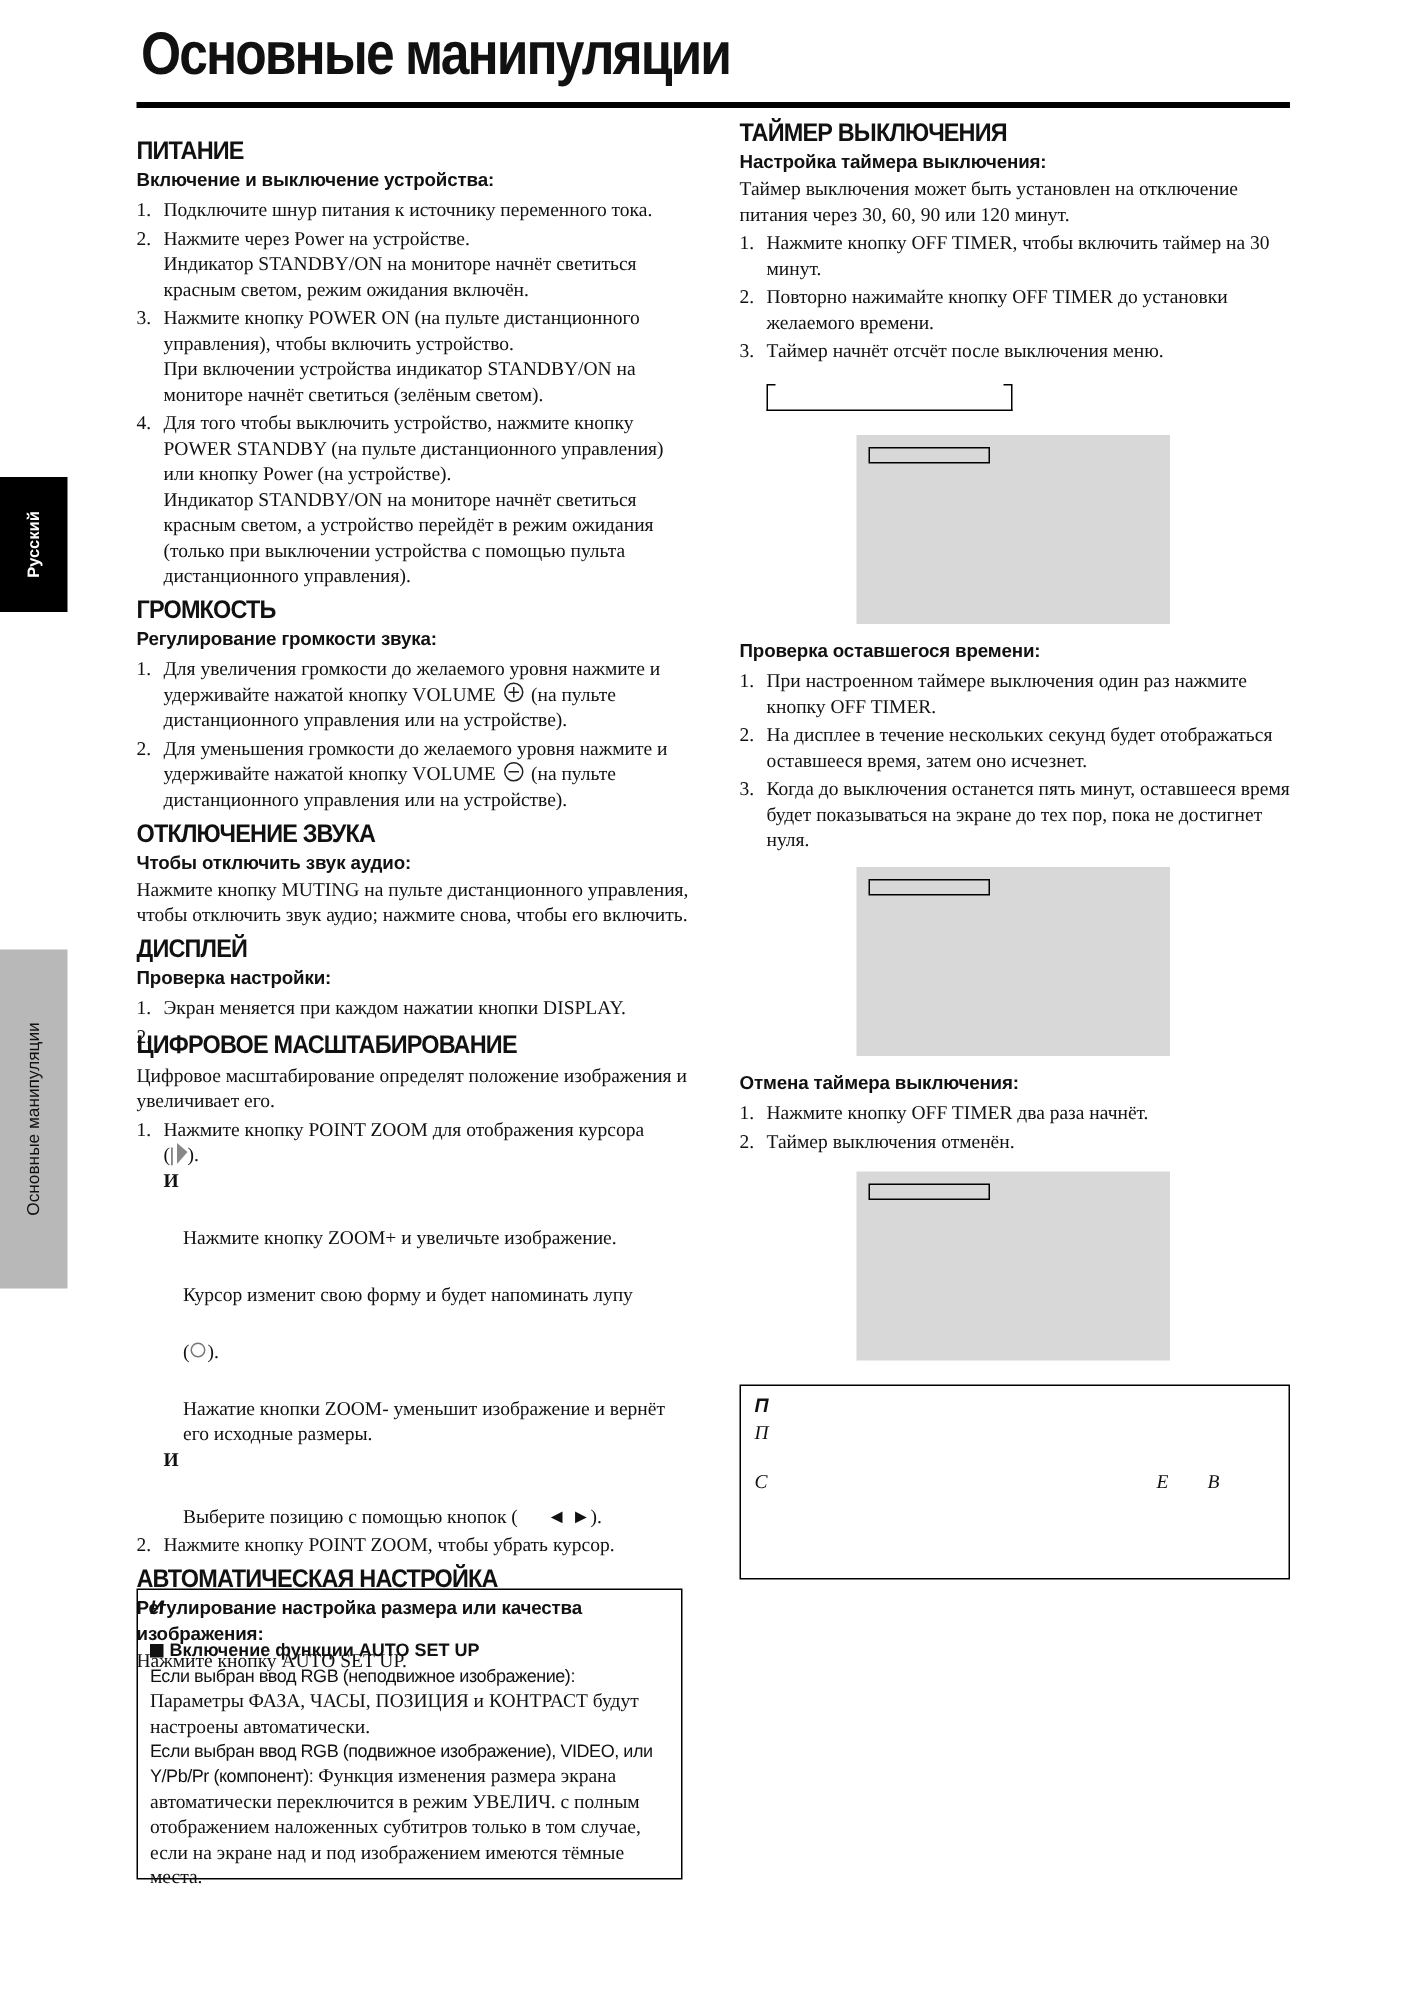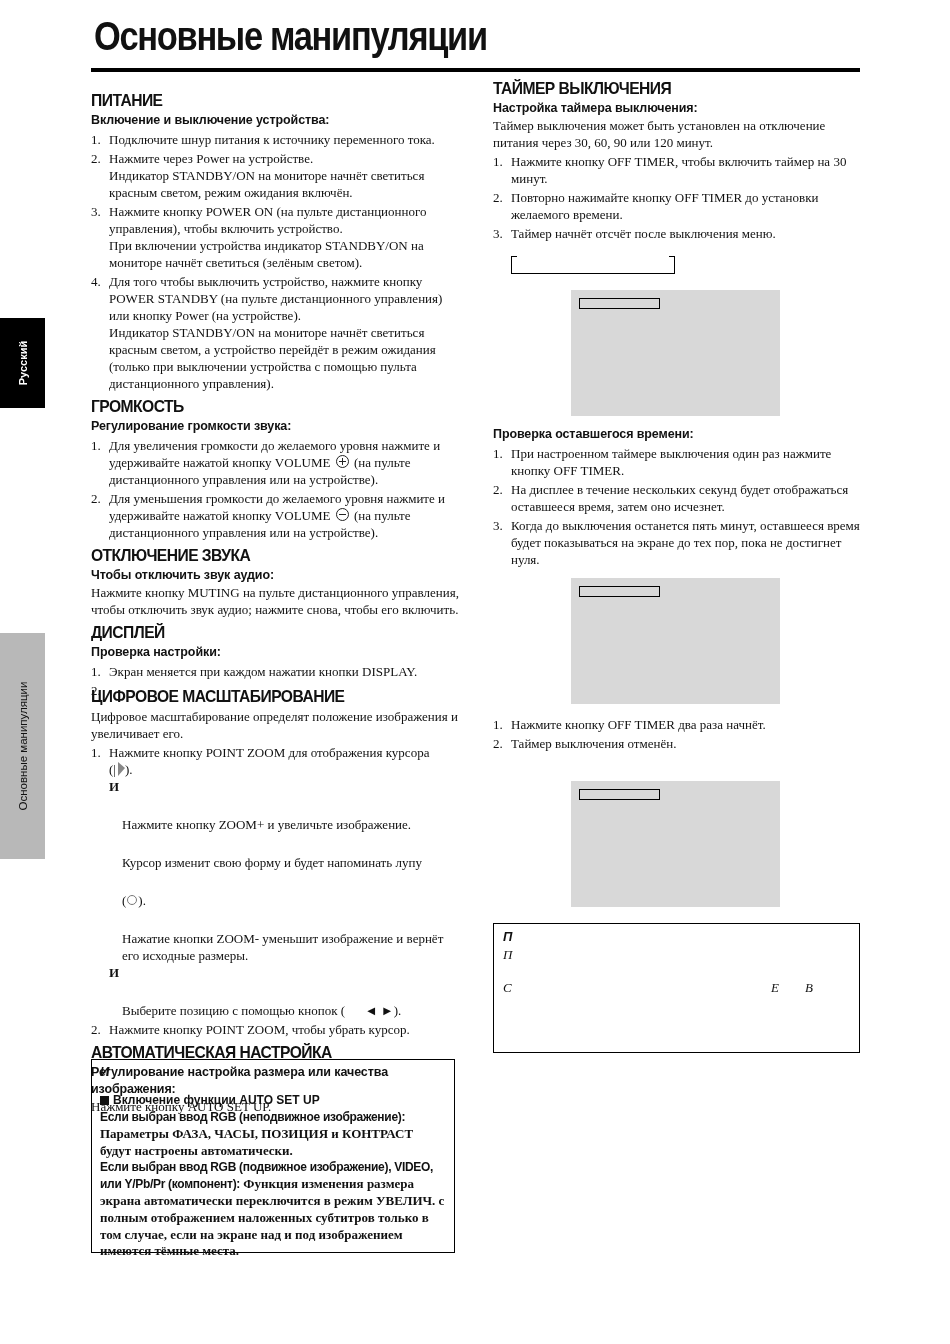--- a/index.html
+++ b/index.html
@@ -67,21 +67,21 @@
 
   .sp4 { height: 4px; }
 
   .note-box-left {
     position: absolute; left: 91px; top: 1059px; width: 364px; height: 194px; border: 1.3px solid #000;
     padding: 0 8px; box-sizing: border-box;
   }
   .note-box-left .head-i { font-family: "Liberation Sans", sans-serif; font-weight: bold; font-style: italic; font-size: 13px; margin-top: 3px; line-height: 17px; }
   .note-box-left .sub { font-family: "Liberation Sans", sans-serif; font-weight: bold; font-size: 12px; line-height: 18px; margin-top: 11px; }
   .note-box-left .sub .sq { display: inline-block; width: 9px; height: 9px; background: #111; margin-right: 4px; vertical-align: -1px; }
-  .note-box-left .line { font-size: 13px; line-height: 16.8px; font-weight: bold; }
+  .note-box-left .line { font-size: 13px; line-height: 16.8px; }
   .sans-cond { font-family: "Liberation Sans", sans-serif; font-size: 12px; letter-spacing: -0.3px; }
 
   .bracket-box {
     position: absolute; left: 511px; top: 256px; width: 164px; height: 18px;
     border: 1.3px solid #000; border-top: none; box-sizing: border-box;
   }
   .bracket-box::before, .bracket-box::after { content: ""; position: absolute; top: 0; width: 5px; height: 1.3px; background: #000; }
   .bracket-box::before { left: 0; }
   .bracket-box::after { right: 0; }
 
@@ -253,20 +253,21 @@
     <li><span class="num">2.</span><span>На дисплее в течение нескольких секунд будет отображаться оставшееся время, затем оно исчезнет.</span></li>
     <li><span class="num">3.</span><span>Когда до выключения останется пять минут, оставшееся время будет показываться на экране до тех пор, пока не достигнет нуля.</span></li>
   </ol>
 </div>
 
 <div class="screen screen2">
     <div class="bar"></div>
   </div>
 
 <div class="col" style="left:493px; top:714px; width:368px;">
+  <h3>Отмена таймера выключения:</h3>
   <ol>
     <li><span class="num">1.</span><span>Нажмите кнопку OFF TIMER два раза начнёт.</span></li>
     <li><span class="num">2.</span><span>Таймер выключения отменён.</span></li>
   </ol>
 </div>
 
 <div class="screen screen3">
     <div class="bar"></div>
   </div>
 

